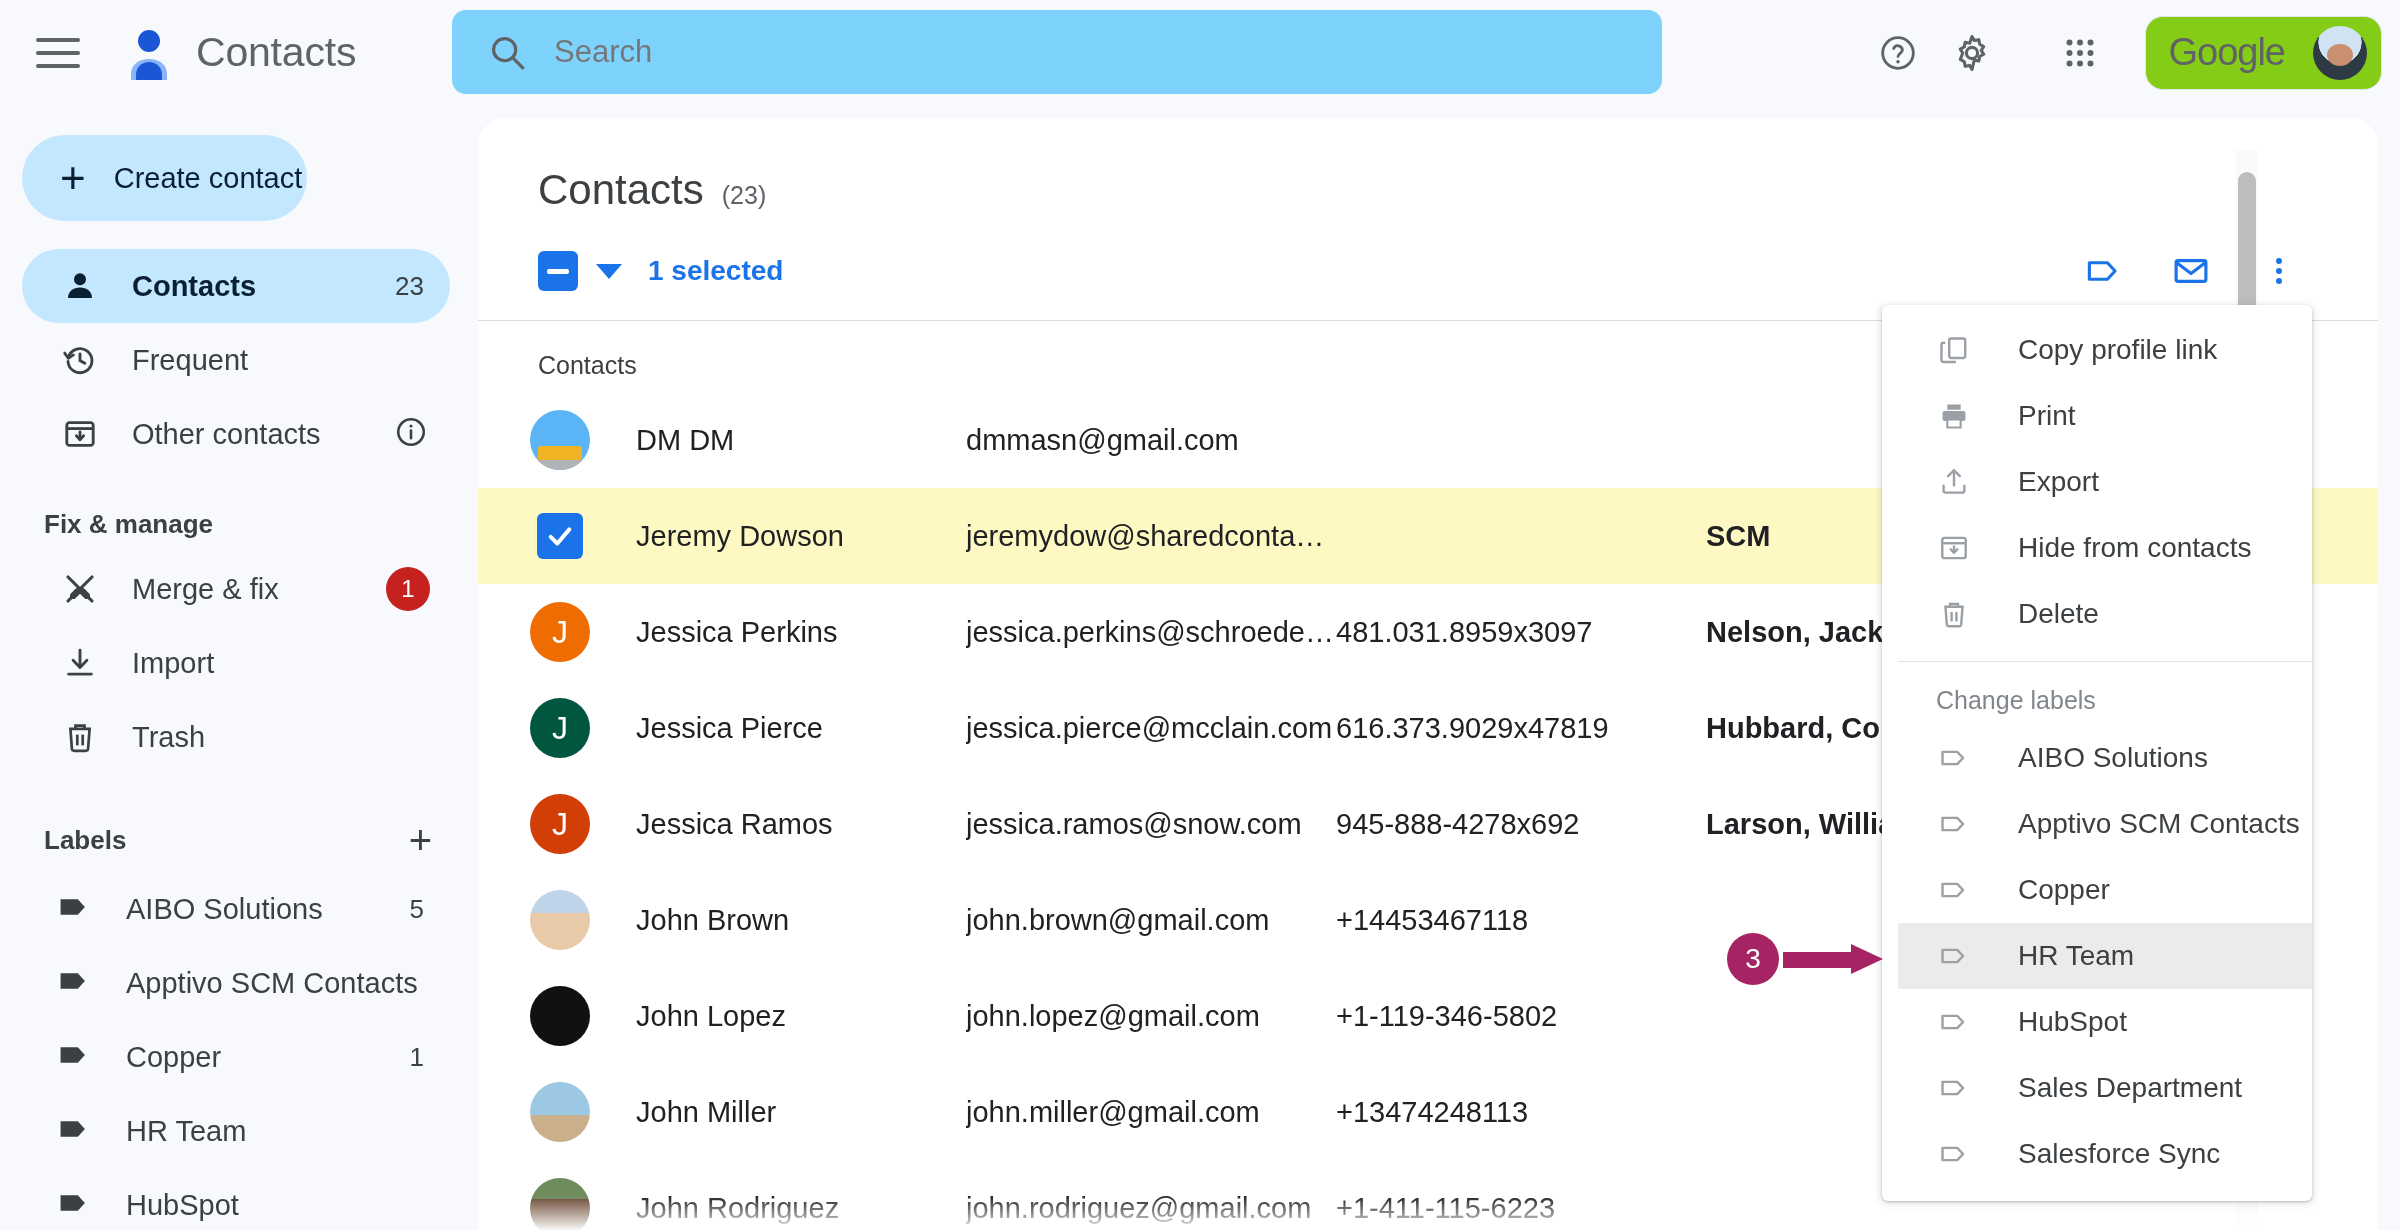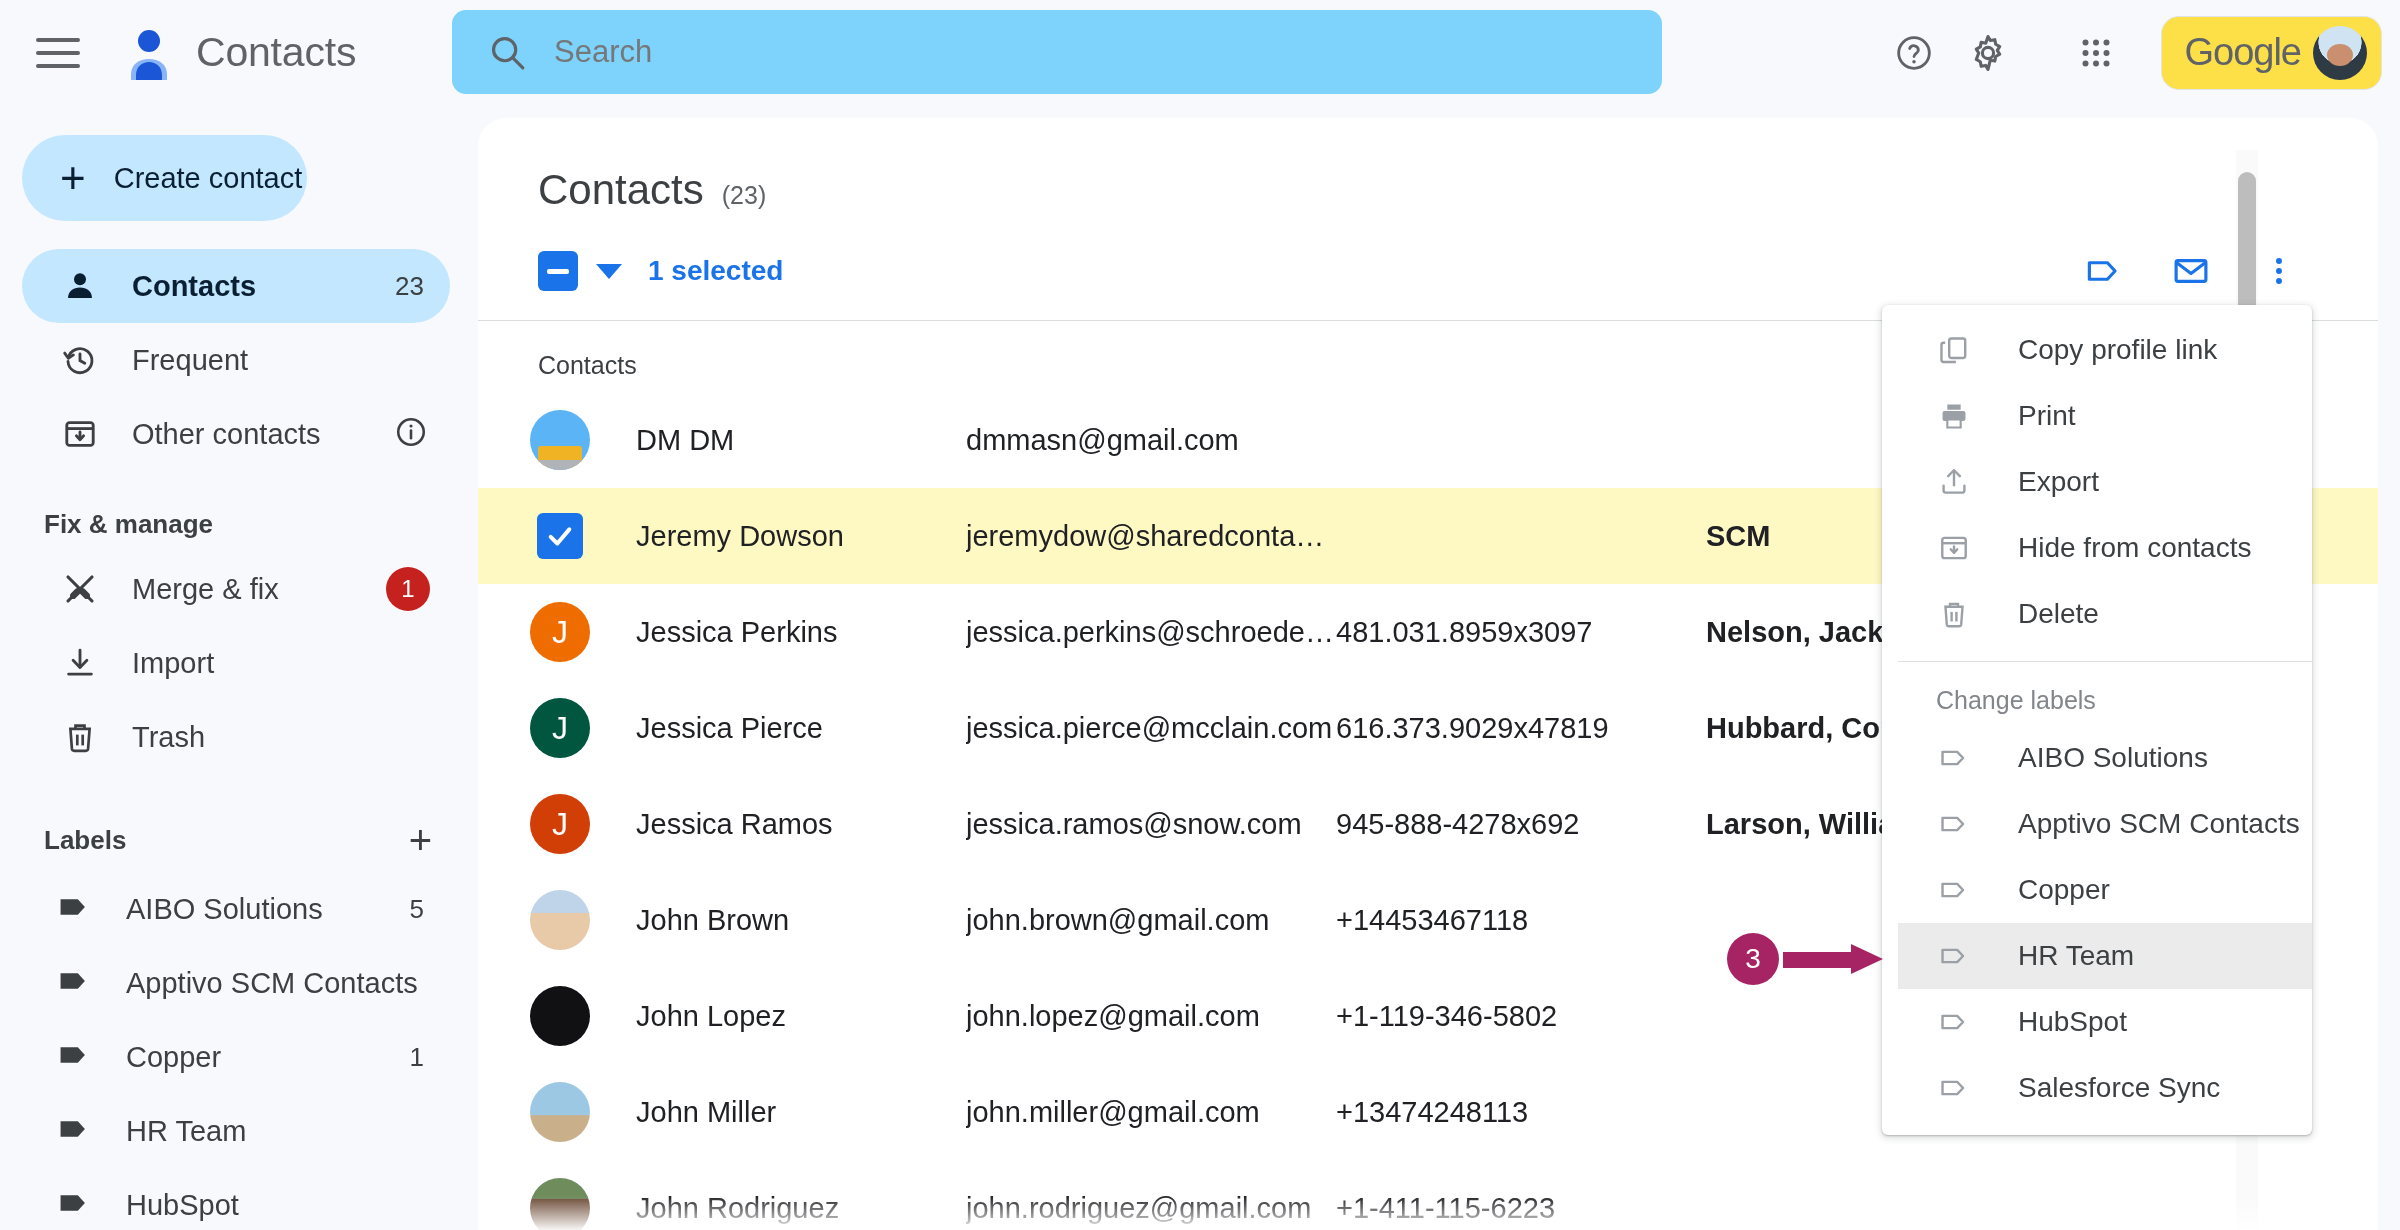--- a/index.html
+++ b/index.html
@@ -35,22 +35,22 @@
   .search-input {
     border: none; background: transparent; outline: none;
     font-family: "Liberation Sans", sans-serif;
     font-size: 31px; color: #3C4043; margin-left: 28px; width: 1020px;
   }
   .search-input::placeholder { color: #757779; }
 
   .top-icons { position: absolute; right: 0; top: 0; height: 105px; display: flex; align-items: center; }
   .icon-btn { width: 74px; height: 74px; display:flex; align-items:center; justify-content:center; cursor:pointer; border-radius: 50%; }
   .account-chip {
-    display: flex; align-items: center; gap: 12px;
-    border: 1px solid #E3E4E8; background:#fde047; border-radius: 18px;
+    display: flex; align-items: center; gap: 28px;
+    border: 1px solid #E3E4E8; background:#84cc16; border-radius: 18px;
     height: 74px; padding: 0 14px 0 22px; margin-left: 28px; margin-right: 18px;
     cursor: pointer;
   }
   .google-word { font-size: 38px; color: #5F6368; letter-spacing: -1px; font-family:"Liberation Sans", sans-serif; }
   .acct-avatar {
     width: 54px; height: 54px; border-radius: 50%;
     background: radial-gradient(circle at 50% 30%, #CFE3F3 0 46%, #2E3B45 47% 100%);
     position: relative; overflow: hidden;
   }
   .acct-avatar::after{
@@ -631,20 +631,28 @@
           </svg>
       </span>
       <span class="mil">HubSpot</span>
     </div>
     <div class="mi">
       <span class="mic">
         <svg viewBox="0 0 24 24" width="32" height="32" fill="none" stroke="#9AA0A6" stroke-width="1.8" stroke-linejoin="round">
             <path d="M3.4 7.4h11l4.4 4.6-4.4 4.6h-11z"></path>
           </svg>
       </span>
+      <span class="mil">Sales Department</span>
+    </div>
+    <div class="mi">
+      <span class="mic">
+        <svg viewBox="0 0 24 24" width="32" height="32" fill="none" stroke="#9AA0A6" stroke-width="1.8" stroke-linejoin="round">
+            <path d="M3.4 7.4h11l4.4 4.6-4.4 4.6h-11z"></path>
+          </svg>
+      </span>
       <span class="mil">Salesforce Sync</span>
     </div>
   </div>
 
   <div class="anno">
     <span class="anno-circle">3</span>
     <span class="anno-arrow">
       <span class="shaft"></span>
         <span class="head"></span>
     </span>

